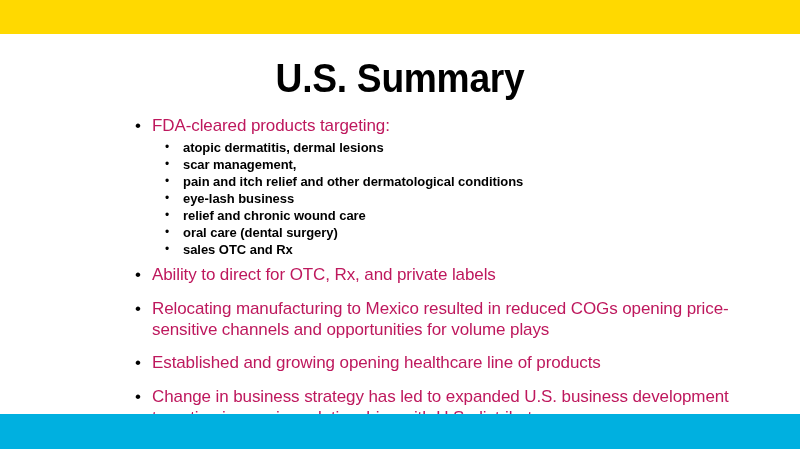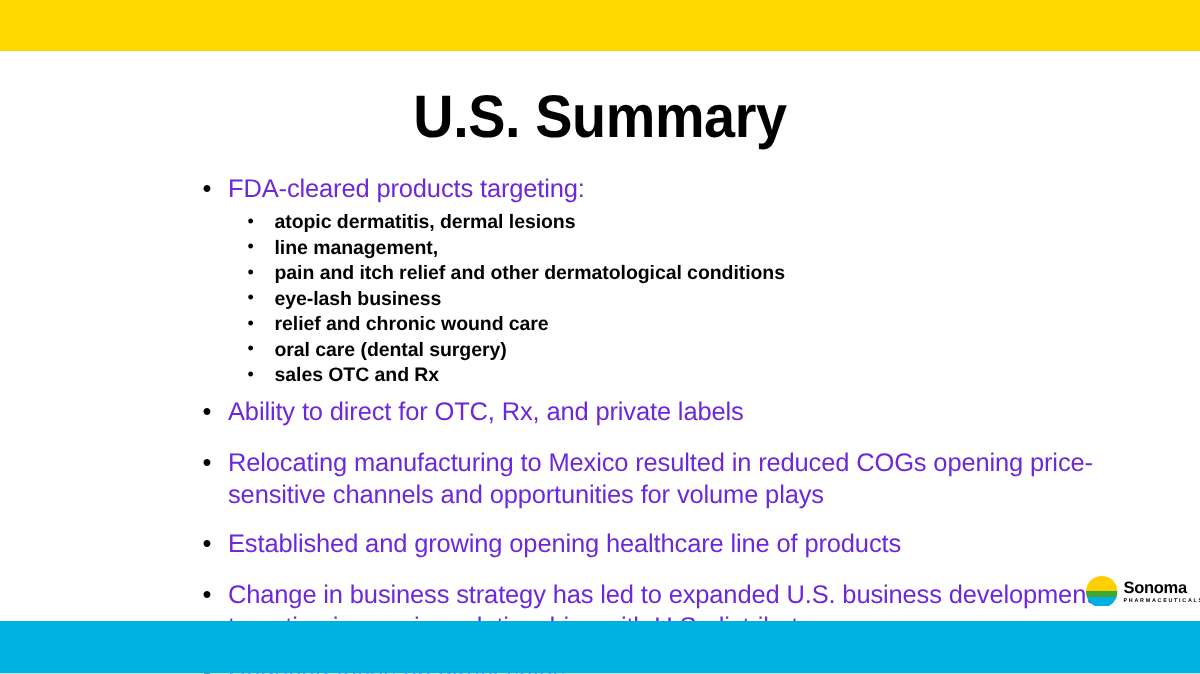--- a/index.html
+++ b/index.html
@@ -72,21 +72,21 @@
     font-size: 17px;
     line-height: 22px;
     color: #000000;
     text-align: left;
     padding-left: 5px;
     box-sizing: border-box;
   }
   .lvl1 .txt {
     font-size: 17px;
     line-height: 21px;
-    color: #6d28d9;
+    color: #be185d;
     letter-spacing: -0.1px;
     flex: 1;
   }
   .sublist {
     margin: 1px 0 6px 0;
   }
   .lvl2 {
     margin-bottom: 0px;
   }
   .lvl2 .dot {
@@ -181,21 +181,21 @@
       <span class="dot">•</span>
       <span class="txt">FDA-cleared products targeting:</span>
     </div>
     <div class="sublist">
       <div class="bullet-row lvl2">
         <span class="dot">•</span>
         <span class="txt">atopic dermatitis, dermal lesions</span>
       </div>
       <div class="bullet-row lvl2">
         <span class="dot">•</span>
-        <span class="txt">line management,</span>
+        <span class="txt">scar management,</span>
       </div>
       <div class="bullet-row lvl2">
         <span class="dot">•</span>
         <span class="txt">pain and itch relief and other dermatological conditions</span>
       </div>
       <div class="bullet-row lvl2">
         <span class="dot">•</span>
         <span class="txt">eye-lash business</span>
       </div>
       <div class="bullet-row lvl2">
@@ -236,27 +236,16 @@
     </div>
     <div class="gap-after"></div>
 
     <div class="bullet-row lvl1">
       <span class="dot">•</span>
       <span class="txt">Reduced focus on direct sales</span>
     </div>
 
   </div>
 
-  <div id="logo">
-    <div id="logo-mark">
-      <div class="band-y"></div>
-      <div class="band-g"></div>
-      <div class="band-c"></div>
-    </div>
-    <div id="logo-text">
-      <div id="logo-name">Sonoma</div>
-      <div id="logo-sub">PHARMACEUTICALS</div>
-    </div>
-  </div>
 
   <div id="bottom-bar"></div>
 
 </div>
 
 </body></html>

